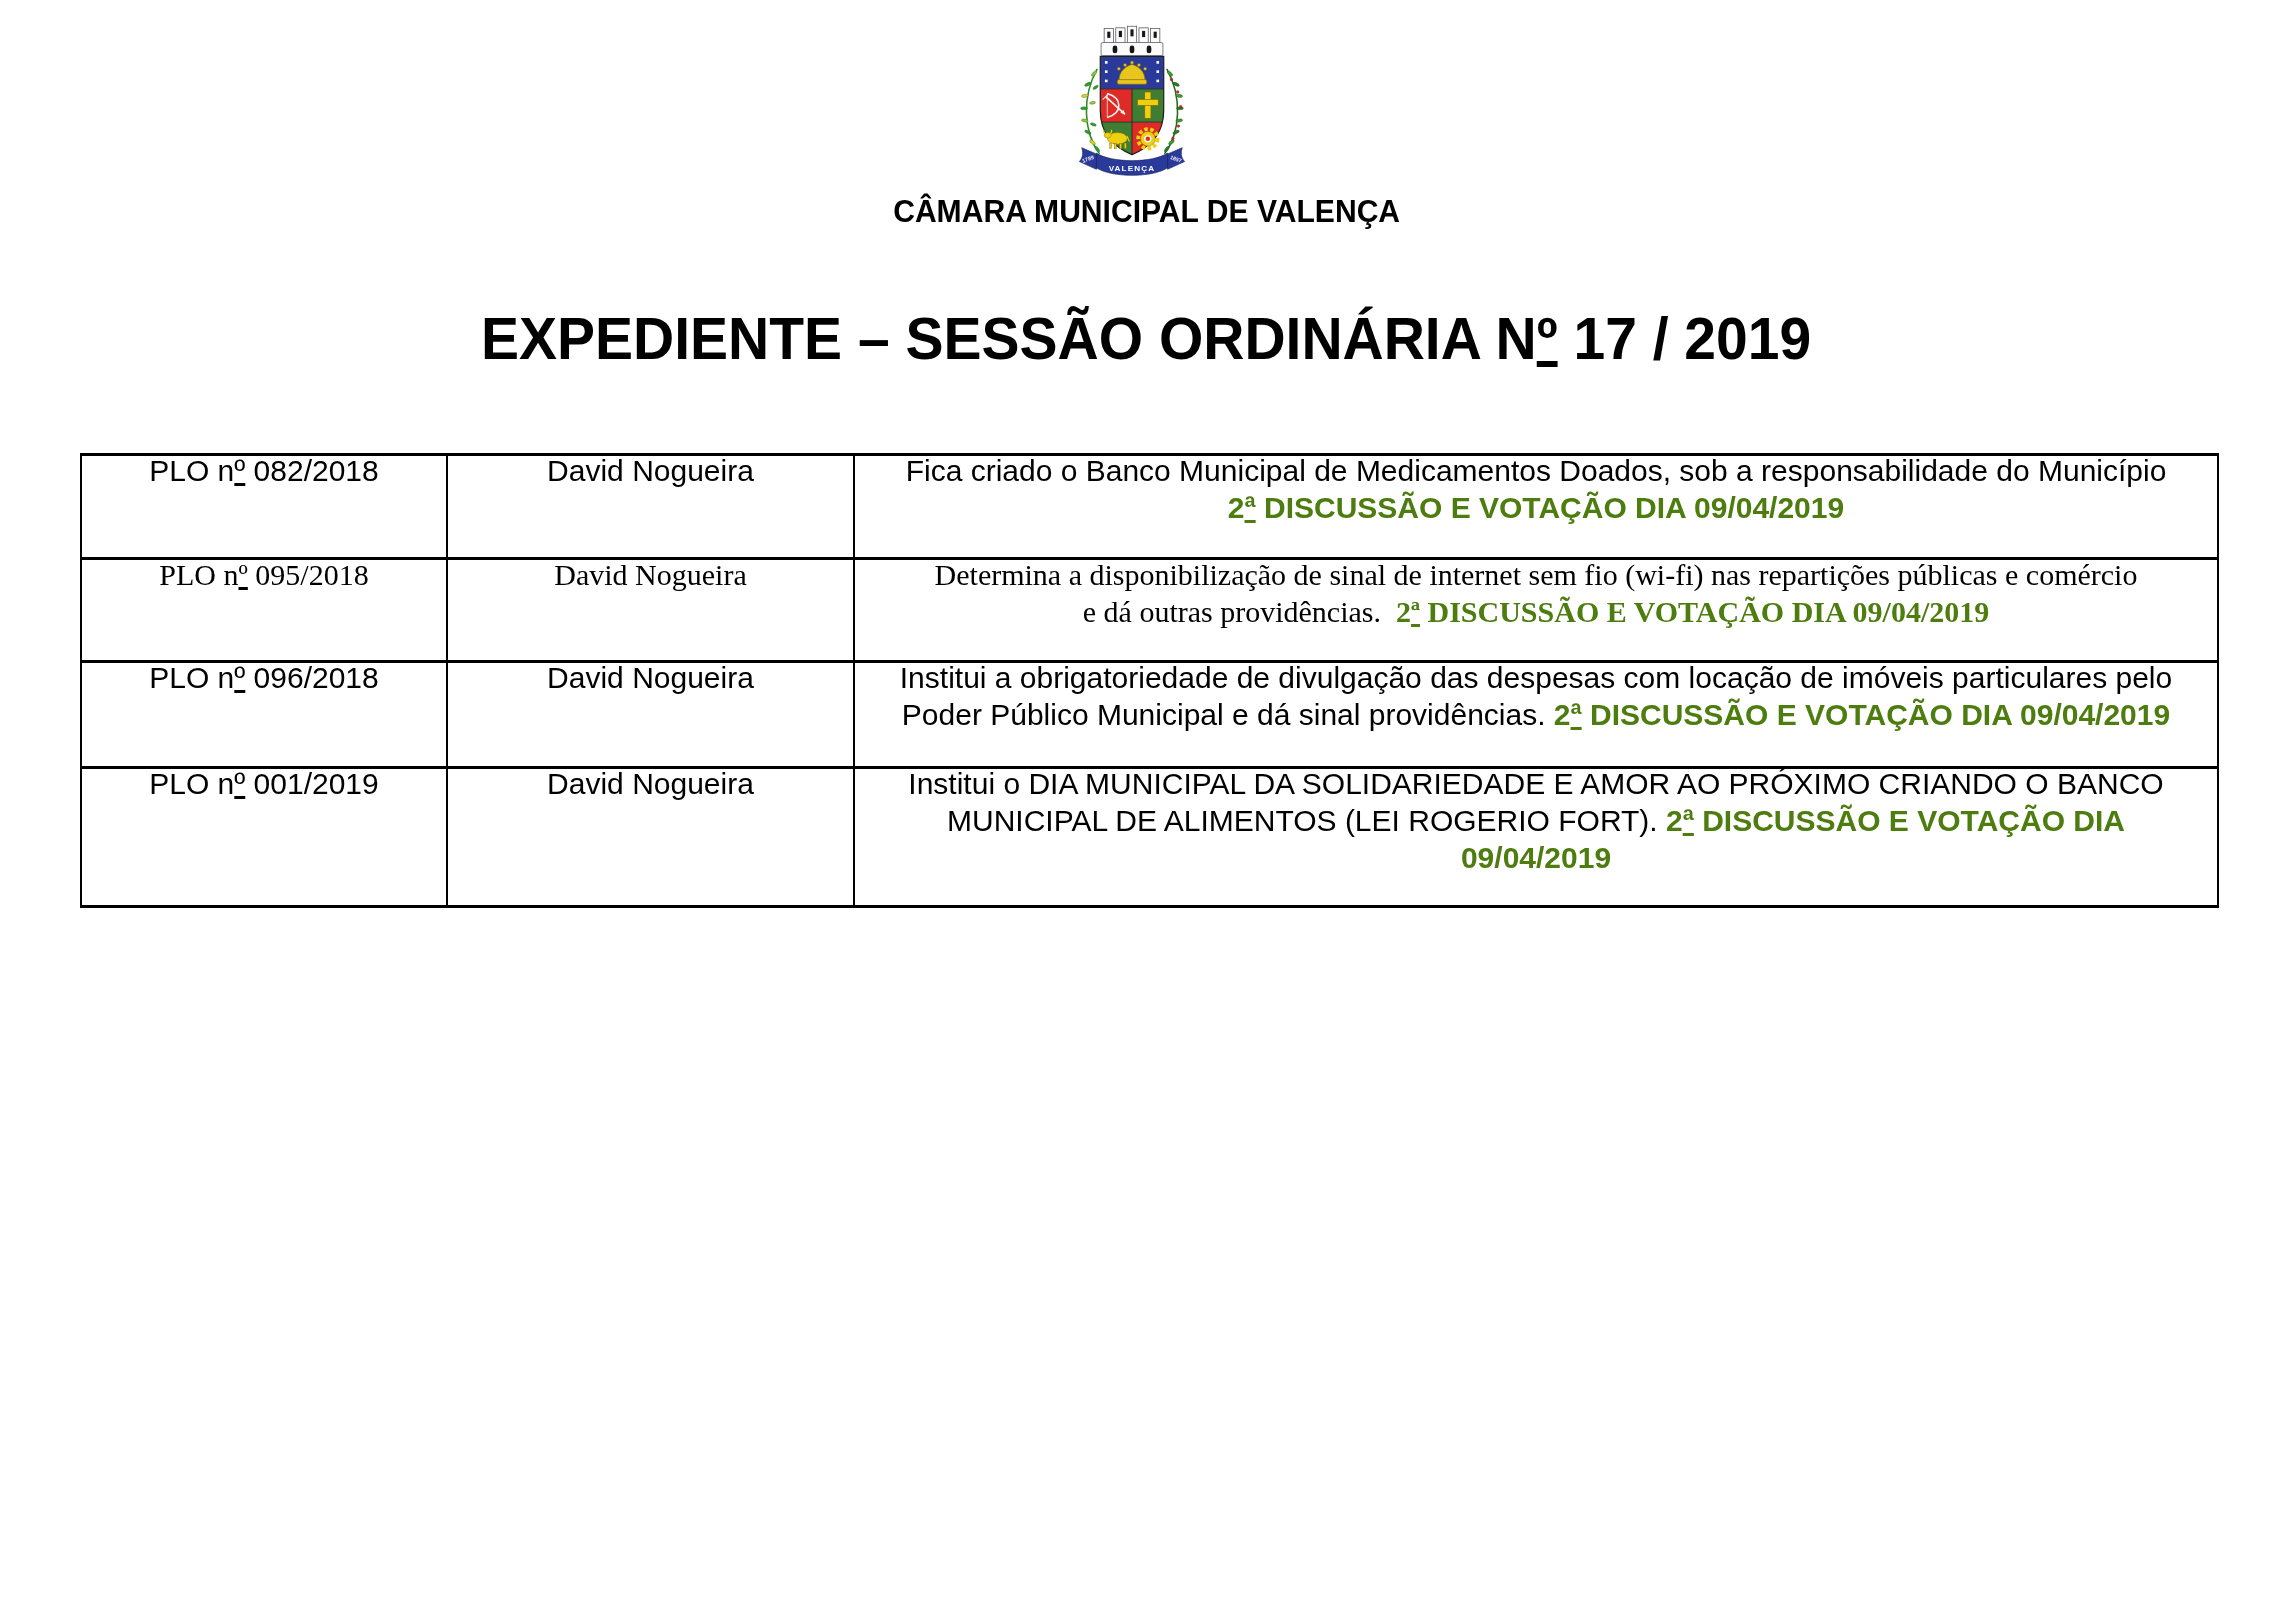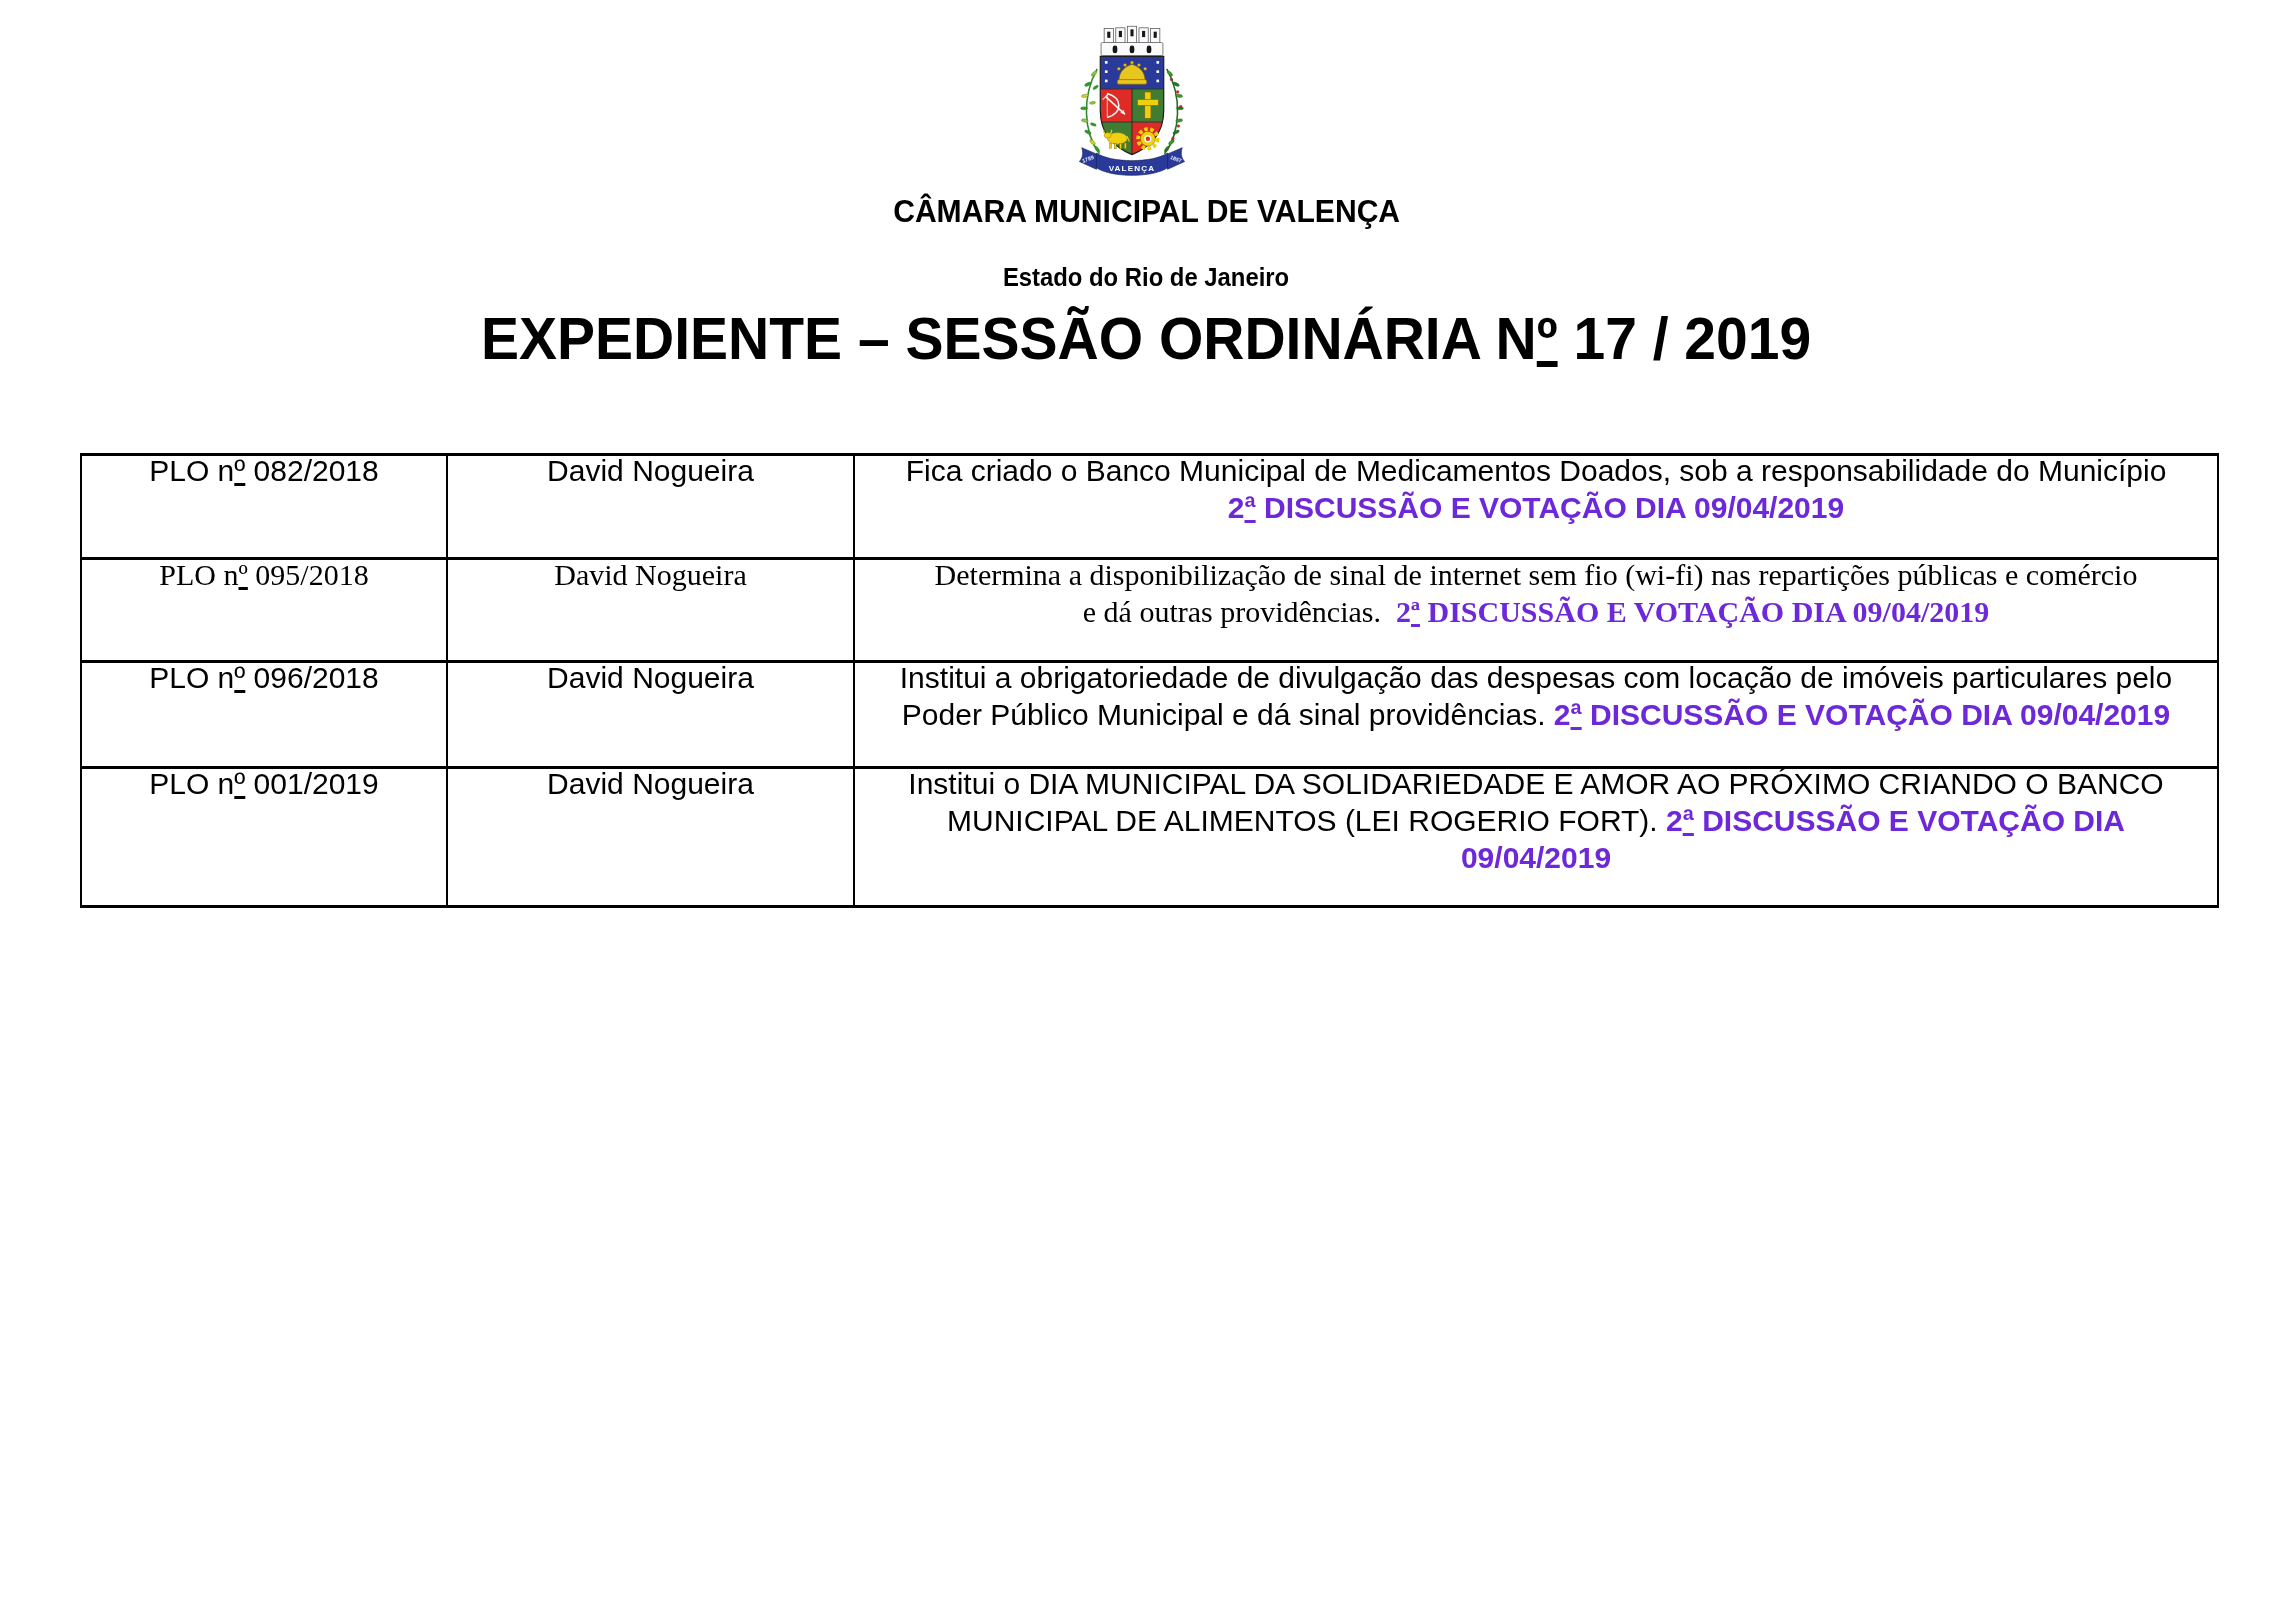--- a/index.html
+++ b/index.html
@@ -23,21 +23,21 @@
   .tbl td{
     border:2.9px solid #000;border-top-width:3.9px;border-bottom-width:3.9px;
     vertical-align:top;text-align:center;padding:0 7.8px;overflow:visible;
   }
   .tbl tr:nth-child(1){height:104px;}
   .tbl tr:nth-child(2){height:103px;font-family:Liberation Serif, serif;}
   .tbl tr:nth-child(3){height:106px;}
   .tbl tr:nth-child(4){height:139px;}
   .cwrap{margin-top:-3.9px;}
   .line{line-height:37px;white-space:nowrap;}
-  .red{color:#6d28d9;font-weight:bold;}
+  .red{color:#4d7c0f;font-weight:bold;}
   .ord{text-decoration:underline;text-underline-offset:2px;}
 </style>
 </head>
 <body>
 
 <div class="page">
 
   <svg class="crest" viewBox="0 0 150 218">
     <defs>
       <clipPath id="shieldClip">
@@ -174,23 +174,20 @@
       <path d="M29,177 C48,190 102,190 121,177 L121,196 C102,209 48,209 29,196 Z" fill="#2a3a9b" stroke="#15204f" stroke-width="0.8"></path>
       <text x="19" y="187" font-size="7" font-weight="bold" fill="#e9e9f6" text-anchor="middle" transform="rotate(-20 19 187)">1789</text>
       <text x="75" y="200" font-size="10.5" font-weight="bold" fill="#ffffff" text-anchor="middle" letter-spacing="1.5">VALENÇA</text>
       <text x="131" y="187" font-size="7" font-weight="bold" fill="#e9e9f6" text-anchor="middle" transform="rotate(20 131 187)">1857</text>
     </g>
   </svg>
 
   <div class="center-line org">
     <span class="sx">CÂMARA MUNICIPAL DE VALENÇA</span>
   </div>
-  <div class="center-line state">
-    <span class="sx">Estado do Rio de Janeiro</span>
-  </div>
   <div class="center-line title">
     <span class="sx">EXPEDIENTE – SESSÃO ORDINÁRIA N<span class="ord">º</span> 17 / 2019</span>
   </div>
 
   <table class="tbl">
     <colgroup>
         <col class="c1">
         <col class="c2">
         <col class="c3">
       </colgroup>

